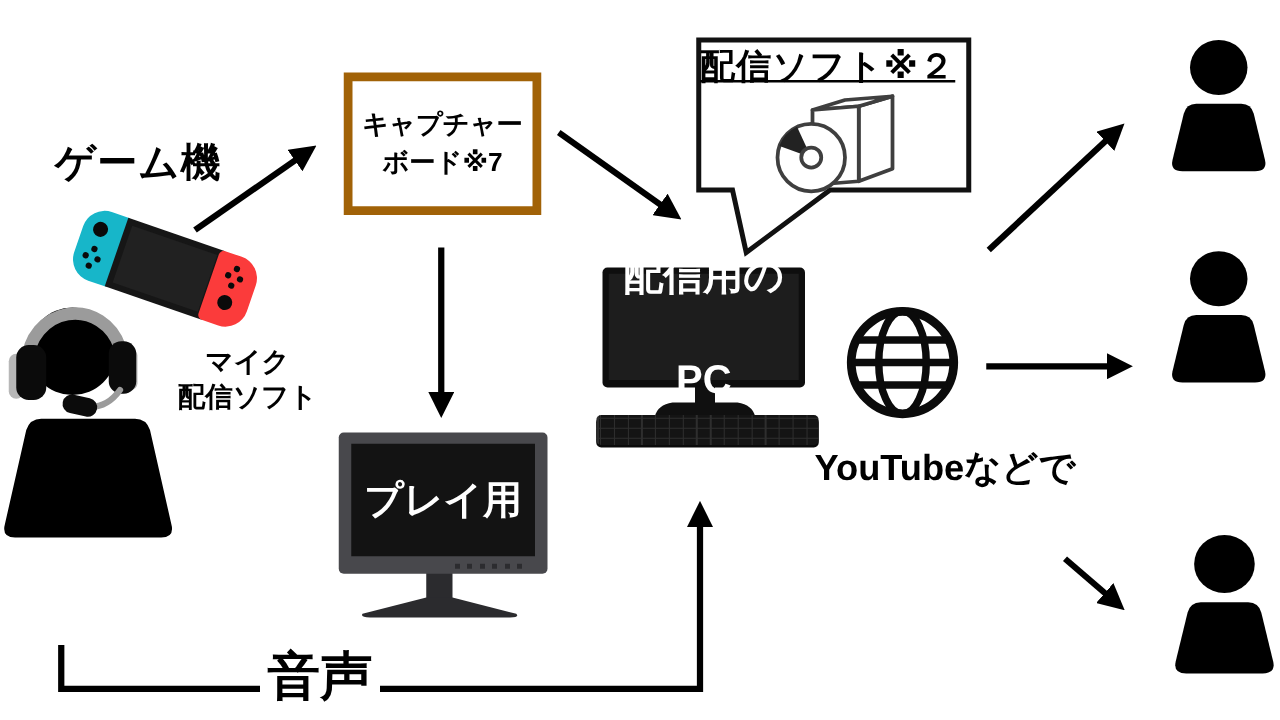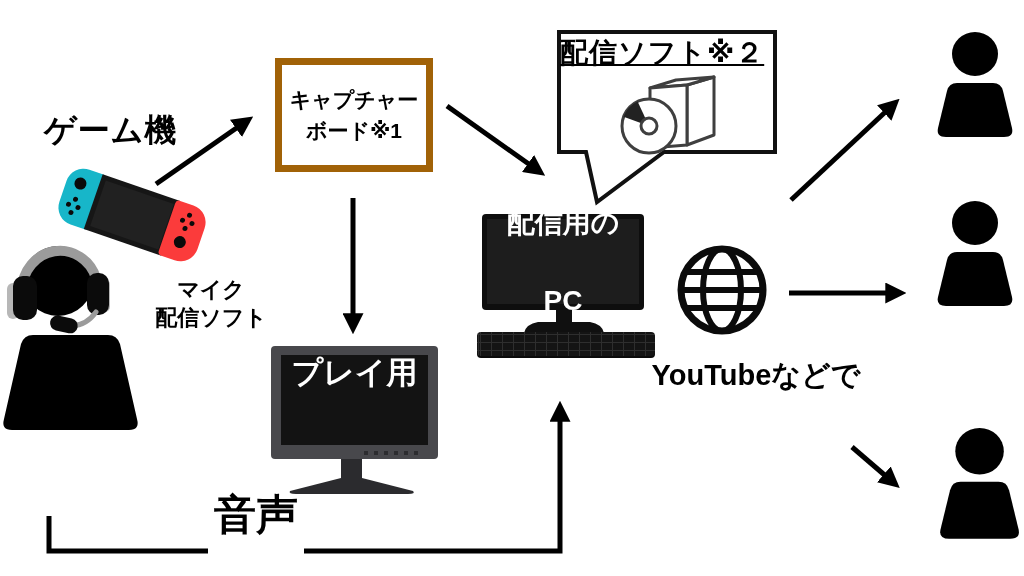--- a/index.html
+++ b/index.html
@@ -5,49 +5,49 @@
   html,body{margin:0;padding:0;background:#fff;}
   .canvas{
     position:relative;width:1024px;height:576px;background:#fff;overflow:hidden;
     font-family:"Liberation Sans","DejaVu Sans",sans-serif;color:#000;
   }
   .abs{position:absolute;}
   
   .lbl{font-weight:bold;line-height:1.15;white-space:nowrap;}
   .game-label{left:16px;top:112px;font-size:32px;letter-spacing:1px;z-index:6;margin-left:28px;}
   .streamer-label{left:4px;top:444px;font-size:37px;letter-spacing:1px;z-index:6;}
-  .audio-label{left:208px;top:491px;width:96px;text-align:center;font-size:42px;z-index:6;}
+  .audio-label{left:208px;top:517px;width:96px;text-align:center;font-size:42px;z-index:6;}
   .micheadset-label{left:123px;top:276px;width:150px;text-align:center;
-    font-size:22px;font-weight:bold;line-height:1.25;z-index:6;margin-left:13px;}
+    font-size:22px;font-weight:bold;line-height:1.25;z-index:6;}
   .youtube-label{left:616px;top:358px;width:280px;text-align:center;
     font-size:29px;font-weight:bold;line-height:1.18;z-index:6;}
   
   .capture-box{left:275px;top:58px;width:158px;height:114px;box-sizing:border-box;
     border:7px solid #a16207;background:#fff;display:flex;flex-direction:column;
     align-items:center;justify-content:center;text-align:center;
     font-size:21px;font-weight:bold;line-height:1.5;z-index:5;}
   
   .bubble-label{left:560px;top:37px;font-size:28px;font-weight:bold;z-index:6;letter-spacing:1px;text-decoration:underline;}
   
   .pc-monitor{left:482px;top:214px;width:162px;height:96px;background:#0e0e0e;
     border-radius:4px;z-index:5;}
   .pc-screen{position:absolute;left:5px;top:5px;right:5px;bottom:6px;background:#1d1d1d;
     display:flex;flex-direction:column;align-items:center;justify-content:center;
-    color:#fff;font-size:28px;font-weight:bold;line-height:1.2;text-align:center;gap:44px;}
+    color:#fff;font-size:32px;font-weight:bold;line-height:1.2;text-align:center;gap:44px;}
   .pc-keyboard{left:477px;top:332px;width:178px;height:24px;background:#141414;
     border-radius:4px;z-index:5;
     background-image:
       repeating-linear-gradient(90deg, #2e2e2e 0 1px, transparent 1px 11px),
       repeating-linear-gradient(0deg, #2e2e2e 0 1px, transparent 1px 8px);
     background-position:3px 3px;box-shadow:0 2px 0 #0a0a0a;}
   
   .play-monitor{left:271px;top:346px;width:167px;height:113px;background:#48484c;
     border-radius:4px;z-index:5;}
   .play-screen{position:absolute;left:10px;top:9px;right:10px;bottom:14px;background:#131313;
-    display:flex;flex-direction:column;align-items:center;
+    display:flex;flex-direction:column;align-items:center;justify-content:center;
     color:#fff;font-size:31px;font-weight:bold;line-height:1.18;text-align:center;}
   .play-buttons{position:absolute;right:14px;bottom:4px;width:60px;height:4px;
     background-image:repeating-linear-gradient(90deg,#2c2c2f 0 4px,transparent 4px 10px);}
   
   .switch{left:59px;top:186px;width:146px;height:58px;transform:rotate(19deg);z-index:4;}
   .jc{position:absolute;top:0;width:36px;height:58px;}
   .jc-l{left:0;background:#17b6c9;border-radius:18px 4px 4px 18px;}
   .jc-r{right:0;background:#fb3b3b;border-radius:4px 18px 18px 4px;}
   .sw-body{position:absolute;left:32px;right:32px;top:0;height:58px;background:#161616;}
   .sw-screen{position:absolute;left:5px;right:5px;top:5px;bottom:5px;background:#212121;}
@@ -113,21 +113,21 @@
     <g fill="#2b2b2e">
       <rect x="341" y="458" width="21" height="23"></rect>
       <path d="M290 491 L341 478 L362 478 L413 491 Q416 494 408 494 L296 494 Q288 494 290 491 Z"></path>
     </g>
   </svg>
 
   <div class="abs lbl game-label">ゲーム機</div>
 
   <div class="abs capture-box">
     <span>キャプチャー</span>
-    <span>ボード※1</span>
+    <span>ボード※7</span>
   </div>
 
   <div class="abs lbl bubble-label">配信ソフト※２</div>
 
   <div class="abs switch">
     <div class="jc jc-l">
       <div class="dot" style="left:8px;top:10px;width:12px;height:12px;"></div>
       <div class="dot" style="left:12px;top:30px;width:5px;height:5px;"></div>
       <div class="dot" style="left:7px;top:37px;width:5px;height:5px;"></div>
       <div class="dot" style="left:17px;top:37px;width:5px;height:5px;"></div>

